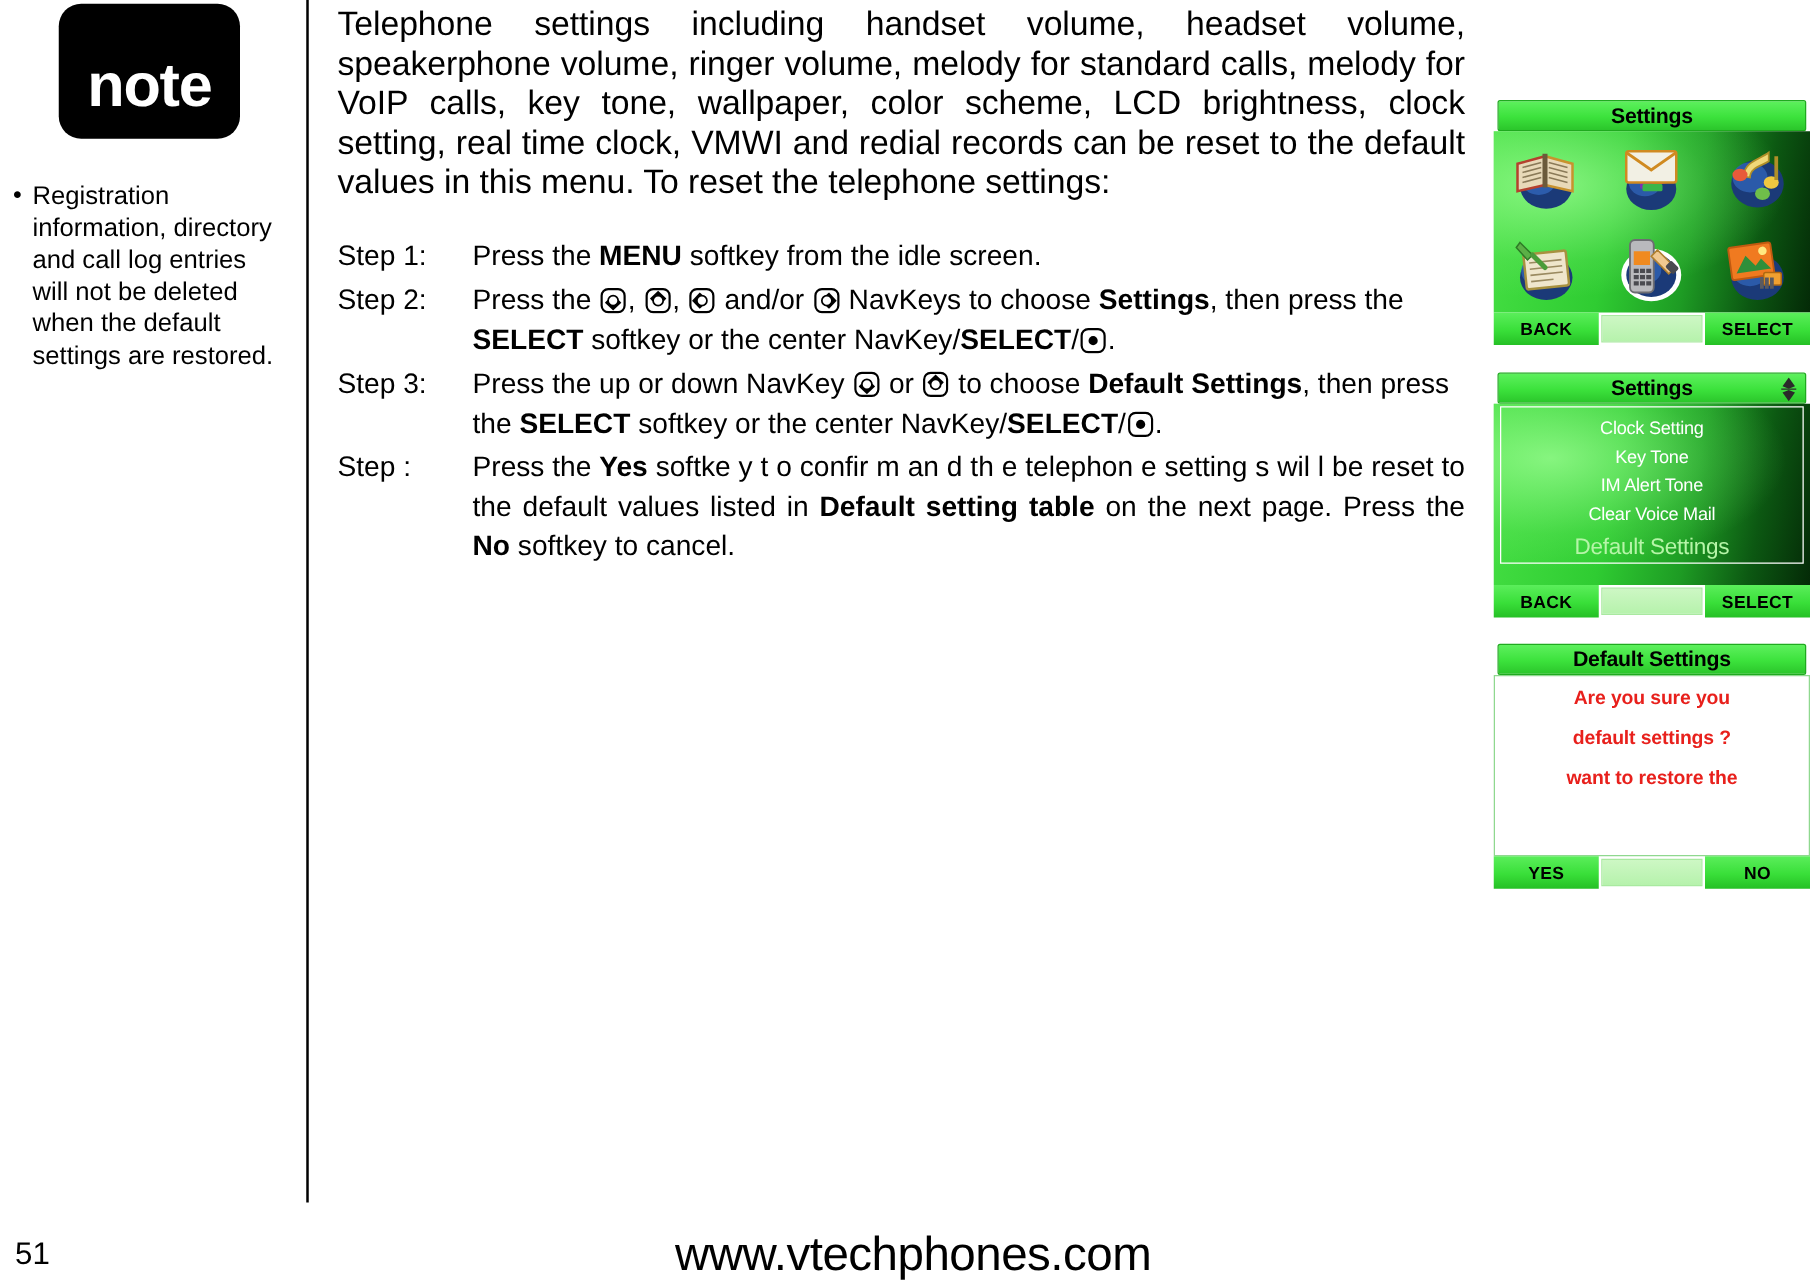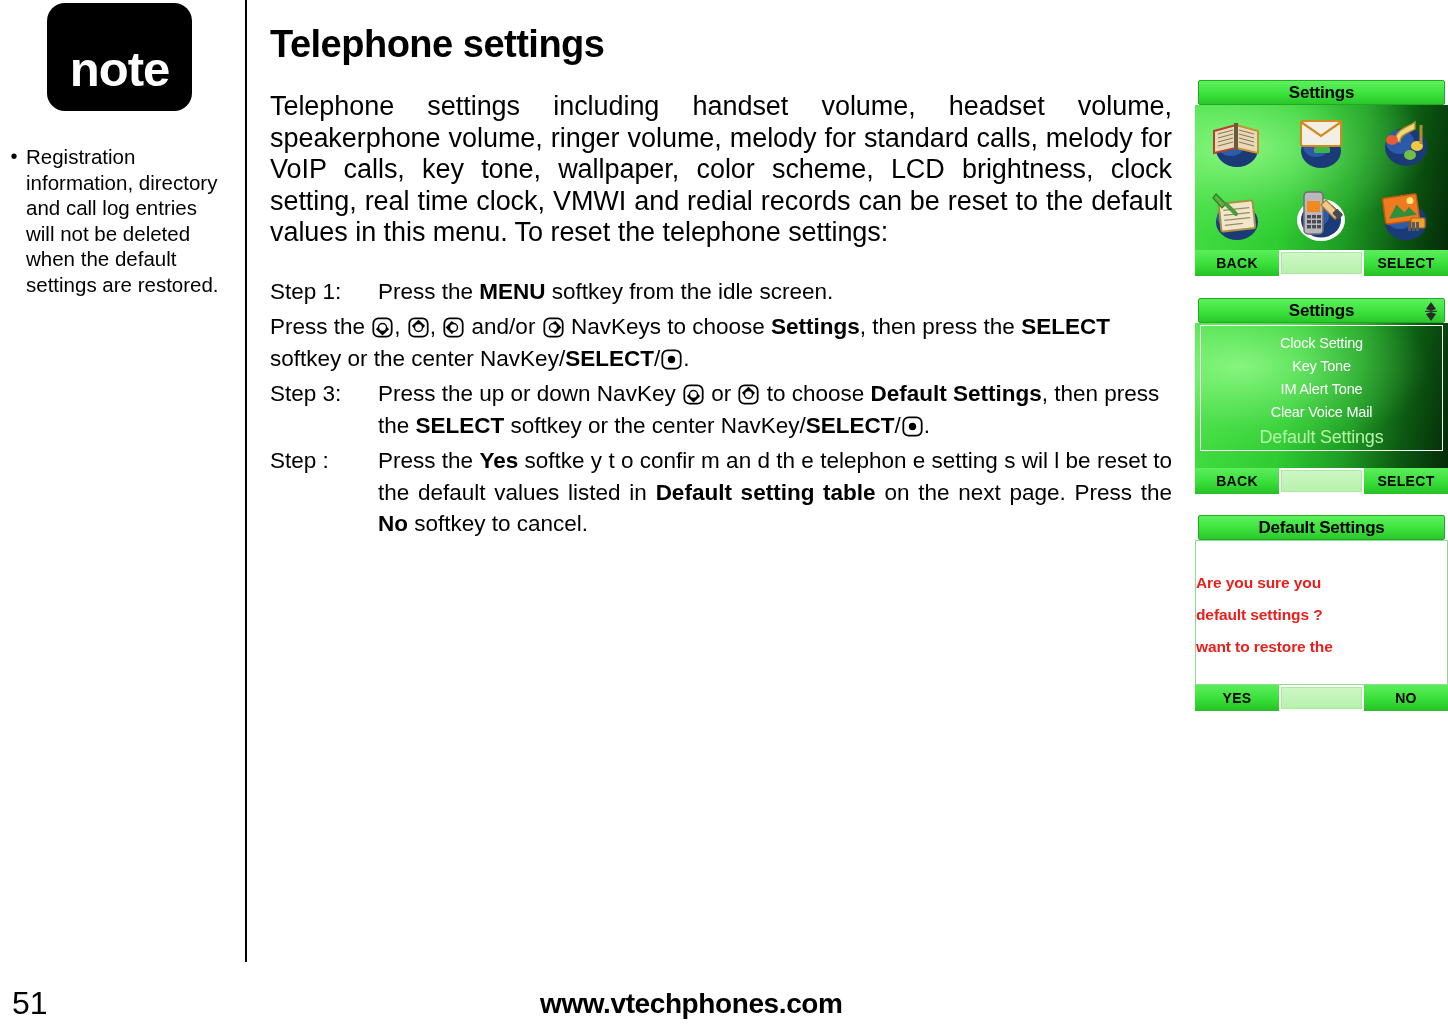--- a/index.html
+++ b/index.html
@@ -198,21 +198,22 @@
   }
   .menu-item.selected {
     color: #b6f5a8;
     font-size: 18px;
     line-height: 26px;
   }
 
   
   .confirm-lines {
     position: absolute;
-    left: 0; right: 0; top: 26px;
+    left: 0; right: 0; top: 2px;
+    text-align: center;
   }
   .confirm-line {
     font-size: 15.5px;
     font-weight: bold;
     color: #e8201c;
     line-height: 32px;
     letter-spacing: -0.1px;
   }
 
   .softkey-bar {
@@ -238,28 +239,28 @@
     flex: 1 1 auto;
     margin: 2px 2px;
     background: linear-gradient(180deg, #cdf7c4 0%, #b6f2ac 100%);
     border: 1px solid #a9e9a0;
   }
 
   
   #footer-page-number {
     position: absolute;
     left: 12px; bottom: 6px;
-    font-size: 32px;
+    font-size: 25px;
     line-height: 30px;
   }
   #footer-website {
     position: absolute;
     left: 540px; bottom: 4px;
-    font-size: 28px;
-    font-weight: bold;
+    font-size: 38px;
+    font-weight: normal;
     letter-spacing: -0.4px;
     line-height: 32px;
   }
 </style>
 </head>
 <body>
 
 <div id="note-column">
   <div id="note-badge">
     <div id="note-badge-label">note</div>
@@ -269,29 +270,29 @@
       <div class="note-bullet">•</div>
       <div class="note-text">Registration information, directory and call log entries will not be deleted when the default settings are restored.</div>
     </div>
   </div>
 </div>
 
 <div id="divider"></div>
 
 <div id="main-column">
 
-  <h1 id="page-title">Telephone settings</h1>
   <p id="intro-paragraph">Telephone settings including handset volume, headset volume, speakerphone volume, ringer volume, melody for standard calls, melody for VoIP calls, key tone, wallpaper, color scheme, LCD brightness, clock setting, real time clock, VMWI and redial records can be reset to the default values in this menu. To reset the telephone settings:</p>
 
   <div class="step-row">
     <div class="step-label">Step 1:</div>
     <div class="step-body"><span>Press the </span><b>MENU</b><span> softkey from the idle screen.</span></div>
   </div>
 
   <div class="step-row">
+    <div class="step-label">Step 2:</div>
     <div class="step-body"><span>Press the </span><span class="navkey"><svg width="21" height="21" viewBox="0 0 24 24">
             <rect x="1.5" y="1.5" width="21" height="21" rx="6" fill="#fff" stroke="#000" stroke-width="2"></rect>
             <path d="M12 21 L4.5 14 A9 9 0 0 1 19.5 14 Z" fill="#000"></path>
             <circle cx="12" cy="12" r="4.6" fill="#fff" stroke="#000" stroke-width="1.6"></circle>
           </svg></span><span>, </span><span class="navkey"><svg width="21" height="21" viewBox="0 0 24 24">
             <rect x="1.5" y="1.5" width="21" height="21" rx="6" fill="#fff" stroke="#000" stroke-width="2"></rect>
             <path d="M12 3 L19.5 10 A9 9 0 0 1 4.5 10 Z" fill="#000"></path>
             <circle cx="12" cy="12" r="4.6" fill="#fff" stroke="#000" stroke-width="1.6"></circle>
           </svg></span><span>, </span><span class="navkey"><svg width="21" height="21" viewBox="0 0 24 24">
             <rect x="1.5" y="1.5" width="21" height="21" rx="6" fill="#fff" stroke="#000" stroke-width="2"></rect>

